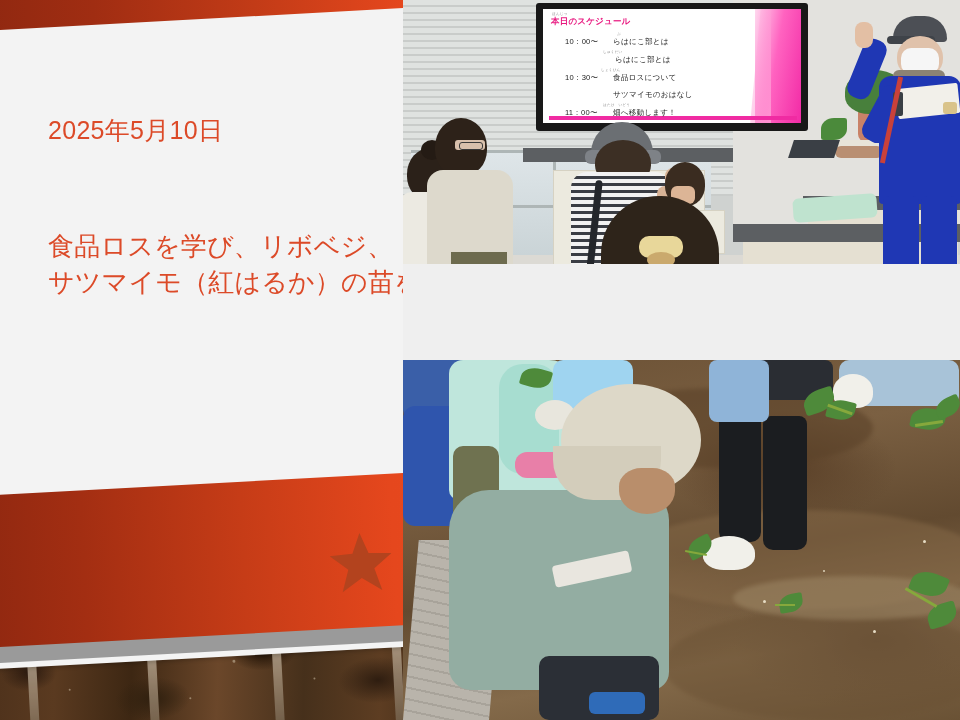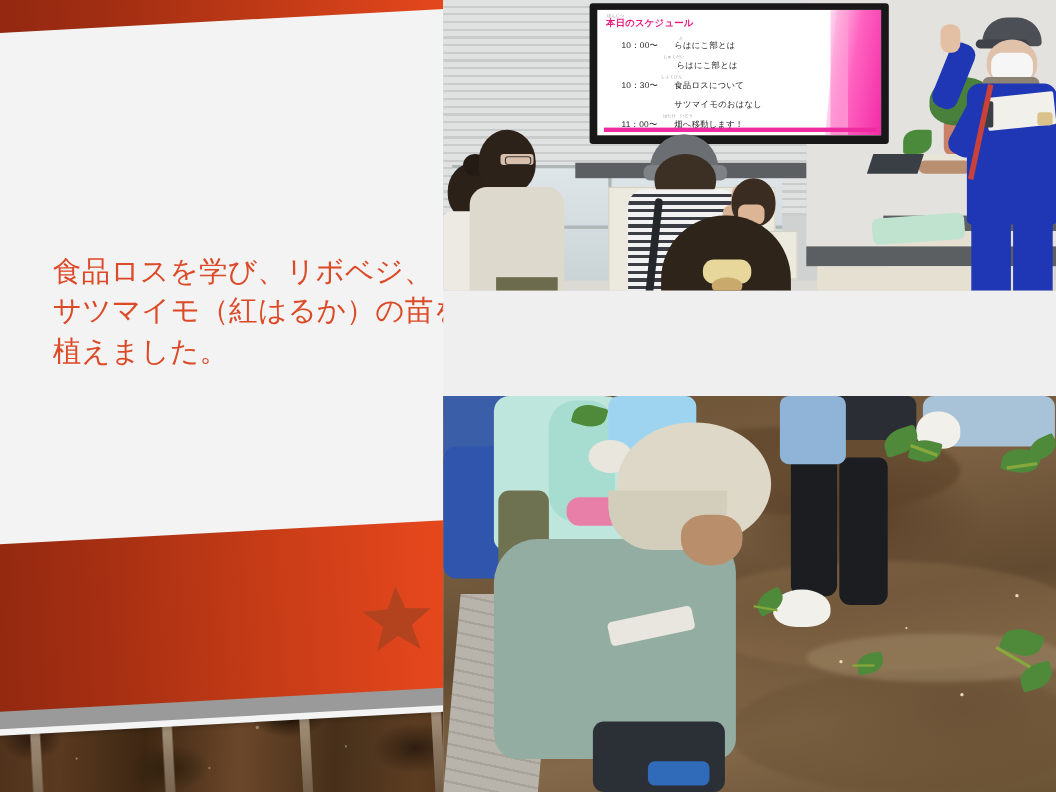--- a/index.html
+++ b/index.html
@@ -163,26 +163,26 @@
 
     <div class="paper-sheet"></div>
     <div class="paper-top-white"></div>
 
     <div class="band-top"></div>
     <div class="band-bottom-shadow"></div>
     <div class="band-bottom"></div>
     <div class="star"></div>
 
     <div class="txt-block txt-title">
+      <div class="txt-line">2025年5月10日</div>
     </div>
 
     <div class="txt-block txt-body">
       <div class="txt-line">食品ロスを学び、リボベジ、</div>
       <div class="txt-line">サツマイモ（紅はるか）の苗を</div>
-      <div class="txt-line">植えました。</div>
     </div>
   </div>
 
   <div class="photo photo-top">
 
     <div class="ceiling"></div>
     <div class="wall-right"></div>
     <div class="blinds"></div>
     <div class="window-glass"></div>
     <div class="window-frame" style="left:8px;top:150px;width:300px;height:3px"></div>

